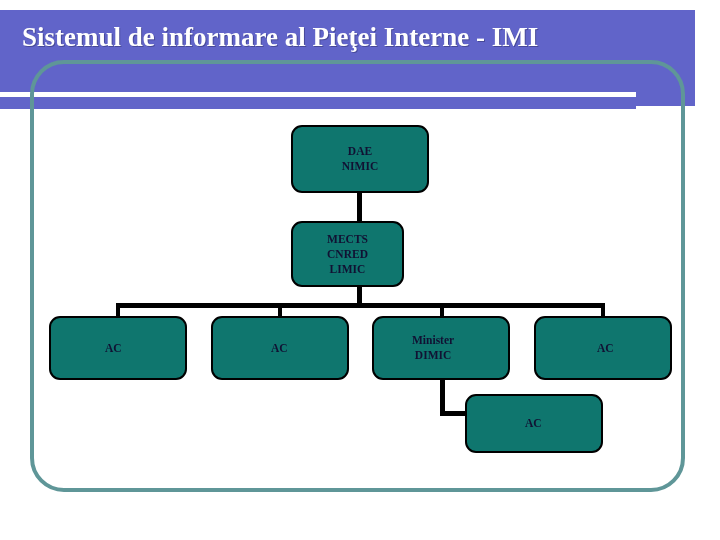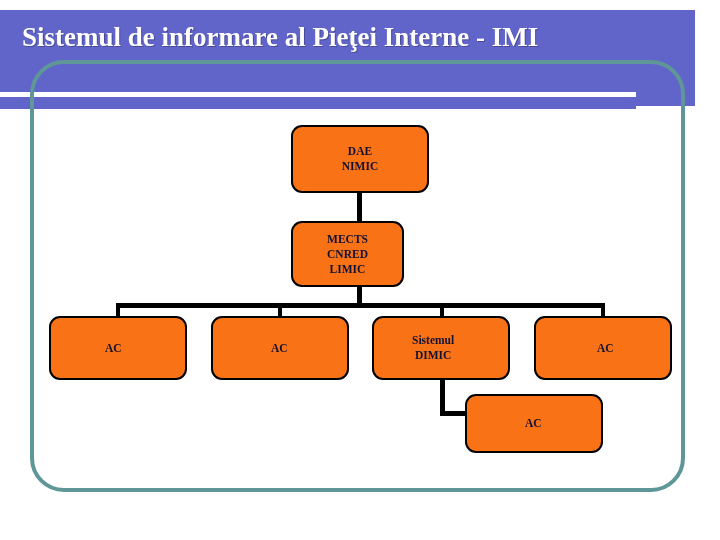--- a/index.html
+++ b/index.html
@@ -80,21 +80,21 @@
   .chart {
     position: absolute;
     left: 0;
     top: 0;
     width: 720px;
     height: 540px;
     pointer-events: none;
   }
   .node {
     position: absolute;
-    background: #f97316;
+    background: #0f766e;
     border: 2px solid #000000;
     border-radius: 11px;
     box-sizing: border-box;
     color: #111133;
     font-family: "Liberation Serif", "DejaVu Serif", serif;
     font-weight: bold;
     font-size: 11.5px;
     line-height: 15px;
     display: flex;
     align-items: center;
@@ -155,21 +155,21 @@
 
     <div class="node" style="left:49px; top:316px; width:138px; height:64px; justify-content:flex-start; padding-left:54px;">
       <span class="node-label" style="width:auto;">AC</span>
     </div>
 
     <div class="node" style="left:211px; top:316px; width:138px; height:64px; justify-content:flex-start; padding-left:58px;">
       <span class="node-label" style="width:auto;">AC</span>
     </div>
 
     <div class="node" style="left:372px; top:316px; width:138px; height:64px; justify-content:flex-start; padding-left:38px;">
-      <span class="node-label" style="width:auto; text-align:center;">Sistemul
+      <span class="node-label" style="width:auto; text-align:center;">Minister
 DIMIC</span>
     </div>
 
     <div class="node" style="left:534px; top:316px; width:138px; height:64px; justify-content:flex-start; padding-left:61px;">
       <span class="node-label" style="width:auto;">AC</span>
     </div>
 
     <div class="node" style="left:465px; top:394px; width:138px; height:59px; justify-content:flex-start; padding-left:58px;">
       <span class="node-label" style="width:auto;">AC</span>
     </div>

